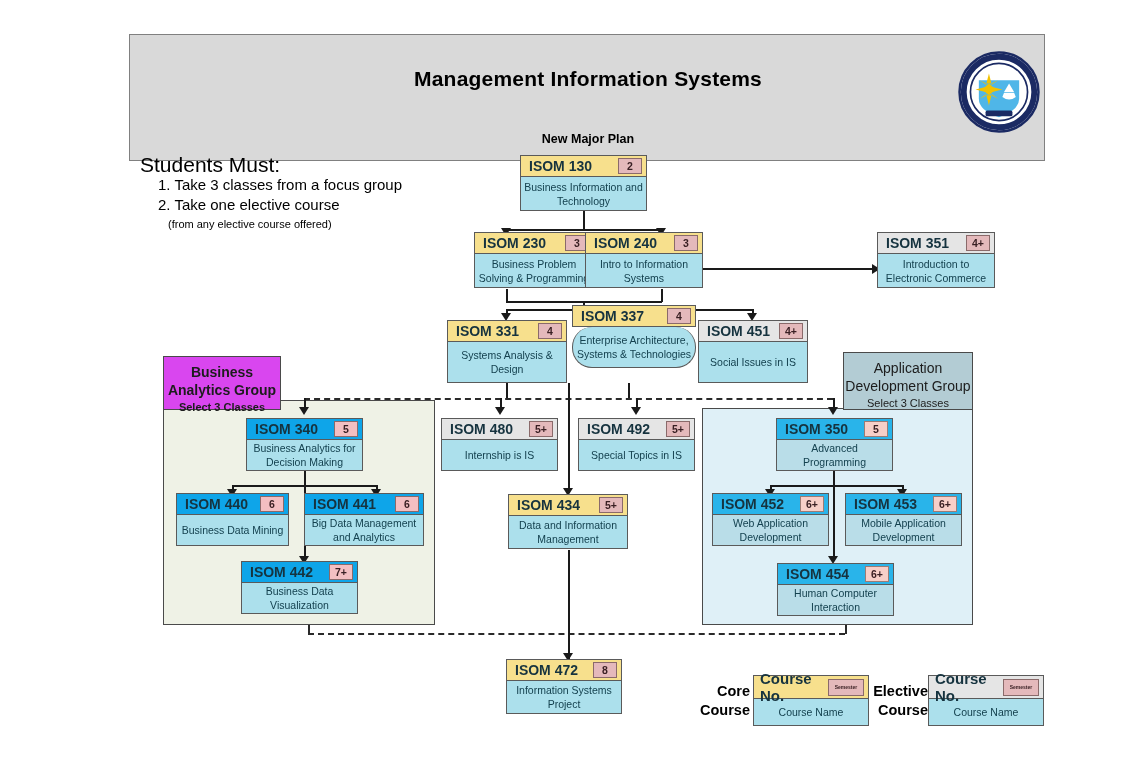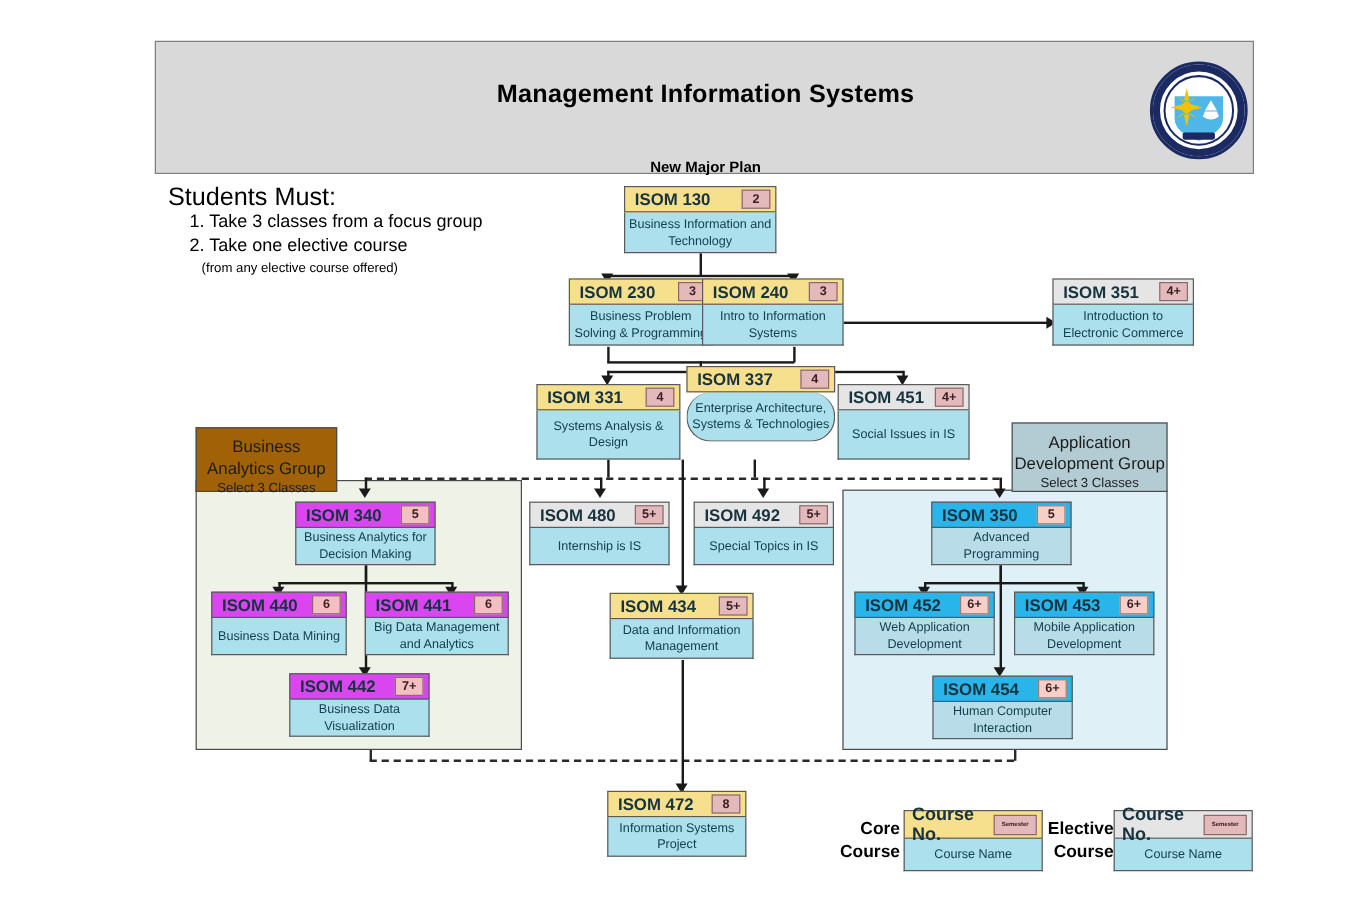--- a/index.html
+++ b/index.html
@@ -4,21 +4,21 @@
 <style>
   html,body{margin:0;padding:0;background:#ffffff;}
   body{
     font-family:"Liberation Sans", sans-serif;
     width:1125px;height:769px;overflow:hidden;position:relative;
   }
   #stage{position:relative;width:1125px;height:769px;}
 
   
   .banner{
-    position:absolute;left:129px;top:34px;width:916px;height:111px;
+    position:absolute;left:129px;top:34px;width:916px;height:127px;
     background:#d9d9d9;border:1px solid #808080;box-sizing:border-box;
   }
   .banner-title{
     position:absolute;left:0;top:32px;width:916px;text-align:center;
     font-size:21px;font-weight:bold;color:#000;letter-spacing:.2px;
   }
   .banner-sub{
     position:absolute;left:0;top:97px;width:916px;text-align:center;
     font-size:12.5px;font-weight:bold;color:#000;
   }
@@ -32,21 +32,21 @@
   .instr-li{font-size:15px;line-height:20px;padding-left:18px;}
   .instr-note{font-size:11px;line-height:18px;padding-left:28px;}
 
   
   .grp-body{position:absolute;box-sizing:border-box;border:1px solid #4a4a4a;}
   .grp-head{position:absolute;box-sizing:border-box;border:1px solid #4a4a4a;
             text-align:center;padding-top:6px;}
   .grp-head .l1{font-size:14px;line-height:18px;color:#1c1c1c;}
   .grp-head .l3{font-size:11px;line-height:17px;color:#1c1c1c;}
 
-  .ba-head{background:#a16207;}
+  .ba-head{background:#d946ef;font-weight:bold;}
   .ba-body{background:#eff2e6;}
   .ad-head{background:#b3ccd4;}
   .ad-body{background:#dff0f7;}
 
   
   .course{position:absolute;box-sizing:border-box;}
   .c-head{
     position:relative;box-sizing:border-box;border:1px solid #5a5a5a;
     height:22px;display:flex;align-items:center;
     font-size:14px;font-weight:bold;color:#16333f;padding-left:8px;
@@ -61,21 +61,21 @@
   }
   .c-body{
     box-sizing:border-box;border:1px solid #5a5a5a;border-top:none;
     background:#ace0ec;color:#14414f;
     font-size:10.5px;line-height:14px;text-align:center;
     display:flex;align-items:center;justify-content:center;padding:2px 3px;
   }
   
   .h-core{background:#f7e08d;}
   .h-elect{background:#e5e5e5;}
-  .h-ba{background:#d946ef;}
+  .h-ba{background:#0ea5e9;}
   .h-ad{background:#29b4ea;}
   .h-ad + .c-body{background:#b9dde8;}
   .badge-ad{background:#f7cfc8;border-color:#9b7c75;}
   .badge-ba{background:#f3bfc2;}
 
   
   .ln{position:absolute;background:#1a1a1a;}
   .vl{width:1.6px;}
   .hl{height:1.6px;}
   .arrow{position:absolute;width:0;height:0;

